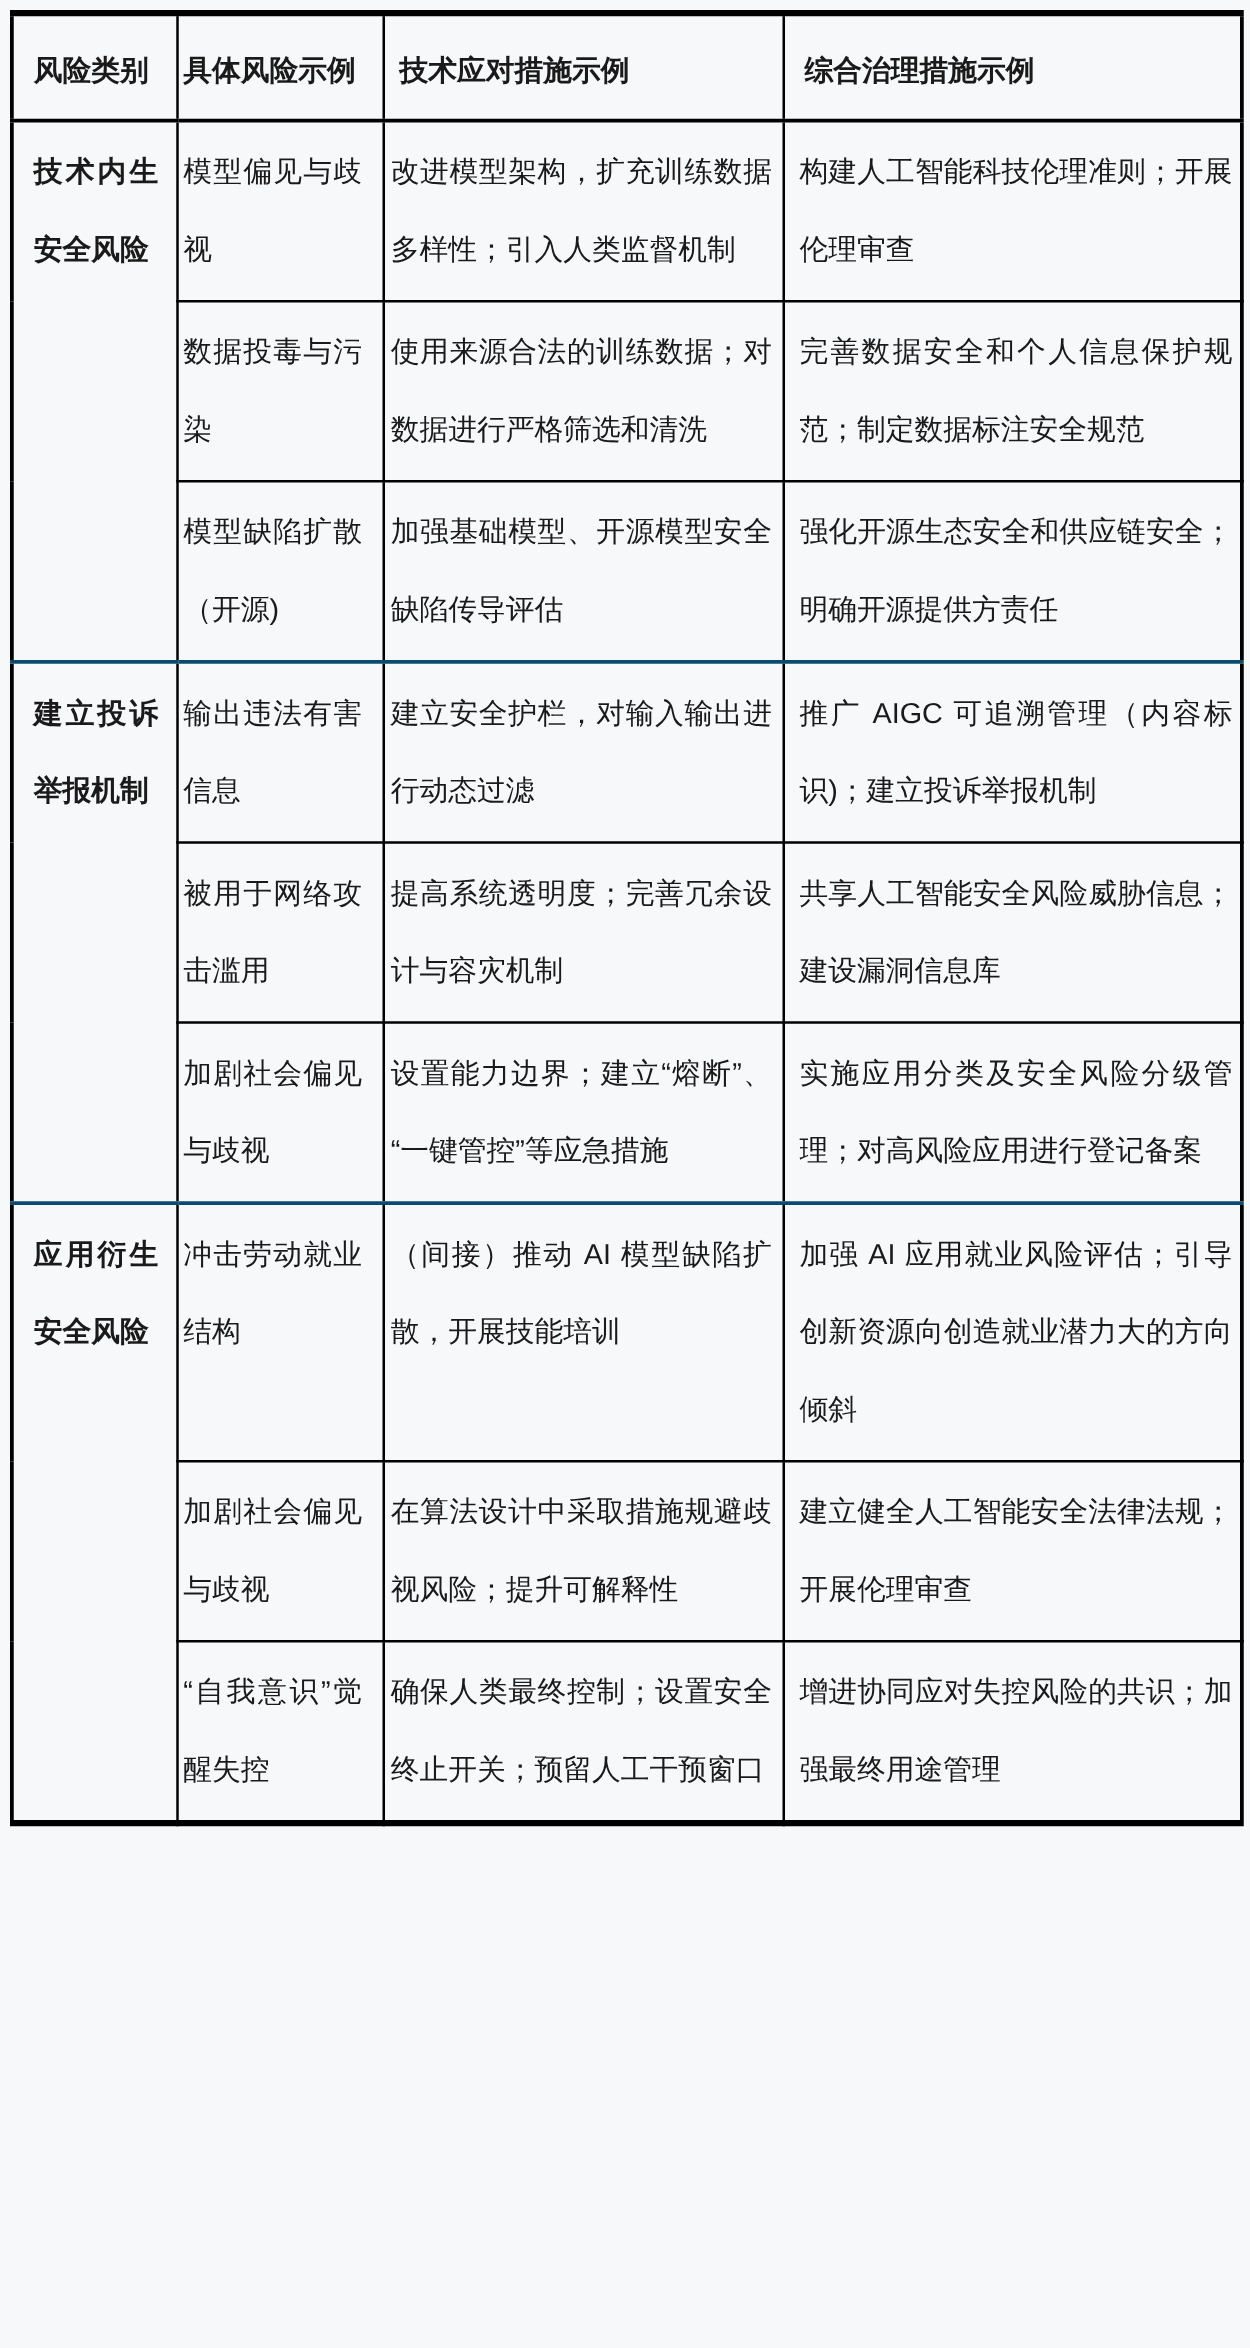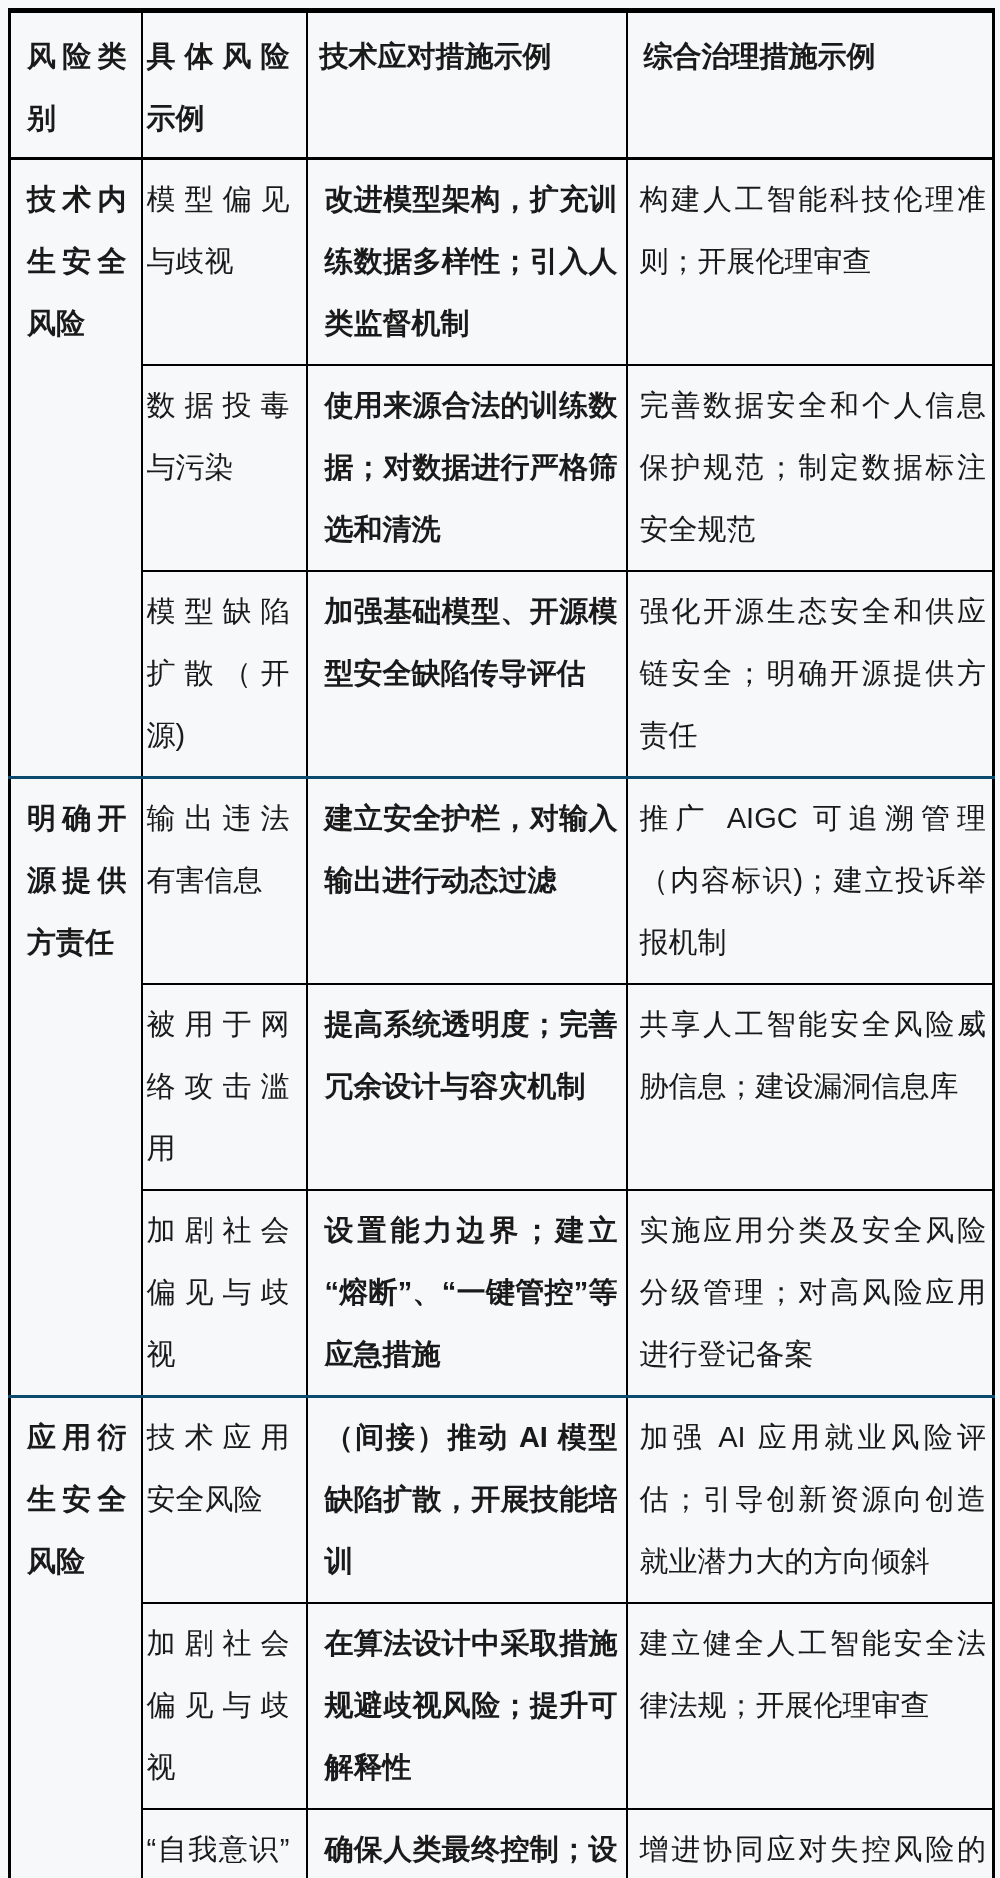--- a/index.html
+++ b/index.html
@@ -27,33 +27,33 @@
   }
   col.c1 { width: 132px; }
   col.c2 { width: 165px; }
   col.c3 { width: 320px; }
   col.c4 { width: 367px; }
   th, td {
     border: 2px solid #000;
     vertical-align: top;
     text-align: justify;
     text-justify: inter-character;
-    font-size: 29px;
+    font-size: 23px;
     line-height: 62px;
     font-weight: normal;
     overflow-wrap: break-word;
   }
   th {
     font-weight: bold;
     border-bottom: 3px solid #000;
     padding: 12px 14px 8px 16px;
   }
   td { padding: 8px 14px 10px 16px; }
   th.c2h, td.risk { padding-left: 4px; padding-right: 16px; }
-  td.tech { padding-left: 17px; padding-right: 8px; font-weight: bold; }
+  td.tech { padding-left: 5px; padding-right: 8px; }
   th.c3h  { padding-left: 12px; }
   td.gov  { padding-left: 12px; padding-right: 6px; }
   th.c4h  { }
   td.cat  { font-weight: bold; }
   tr.group-start > td { border-top: 3px solid #0c4a6e; }
 </style>
 </head>
 <body>
 
 <div class="canvas">
@@ -85,39 +85,39 @@
         <td class="tech">使用来源合法的训练数据；对数据进行严格筛选和清洗</td>
         <td class="gov">完善数据安全和个人信息保护规范；制定数据标注安全规范</td>
       </tr>
       <tr>
         <td class="risk">模型缺陷扩散（开源)</td>
         <td class="tech">加强基础模型、开源模型安全缺陷传导评估</td>
         <td class="gov">强化开源生态安全和供应链安全；明确开源提供方责任</td>
       </tr>
 
       <tr class="group-start">
-        <td class="cat" rowspan="3">明确开源提供方责任</td>
+        <td class="cat" rowspan="3">建立投诉举报机制</td>
         <td class="risk">输出违法有害信息</td>
         <td class="tech">建立安全护栏，对输入输出进行动态过滤</td>
         <td class="gov">推广 AIGC 可追溯管理（内容标识)；建立投诉举报机制</td>
       </tr>
       <tr>
         <td class="risk">被用于网络攻击滥用</td>
         <td class="tech">提高系统透明度；完善冗余设计与容灾机制</td>
         <td class="gov">共享人工智能安全风险威胁信息；建设漏洞信息库</td>
       </tr>
       <tr>
         <td class="risk">加剧社会偏见与歧视</td>
         <td class="tech">设置能力边界；建立“熔断”、“一键管控”等应急措施</td>
         <td class="gov">实施应用分类及安全风险分级管理；对高风险应用进行登记备案</td>
       </tr>
 
       <tr class="group-start">
         <td class="cat" rowspan="3">应用衍生安全风险</td>
-        <td class="risk">技术应用安全风险</td>
+        <td class="risk">冲击劳动就业结构</td>
         <td class="tech">（间接）推动 AI 模型缺陷扩散，开展技能培训</td>
         <td class="gov">加强 AI 应用就业风险评估；引导创新资源向创造就业潜力大的方向倾斜</td>
       </tr>
       <tr>
         <td class="risk">加剧社会偏见与歧视</td>
         <td class="tech">在算法设计中采取措施规避歧视风险；提升可解释性</td>
         <td class="gov">建立健全人工智能安全法律法规；开展伦理审查</td>
       </tr>
       <tr>
         <td class="risk">“自我意识”觉醒失控</td>

